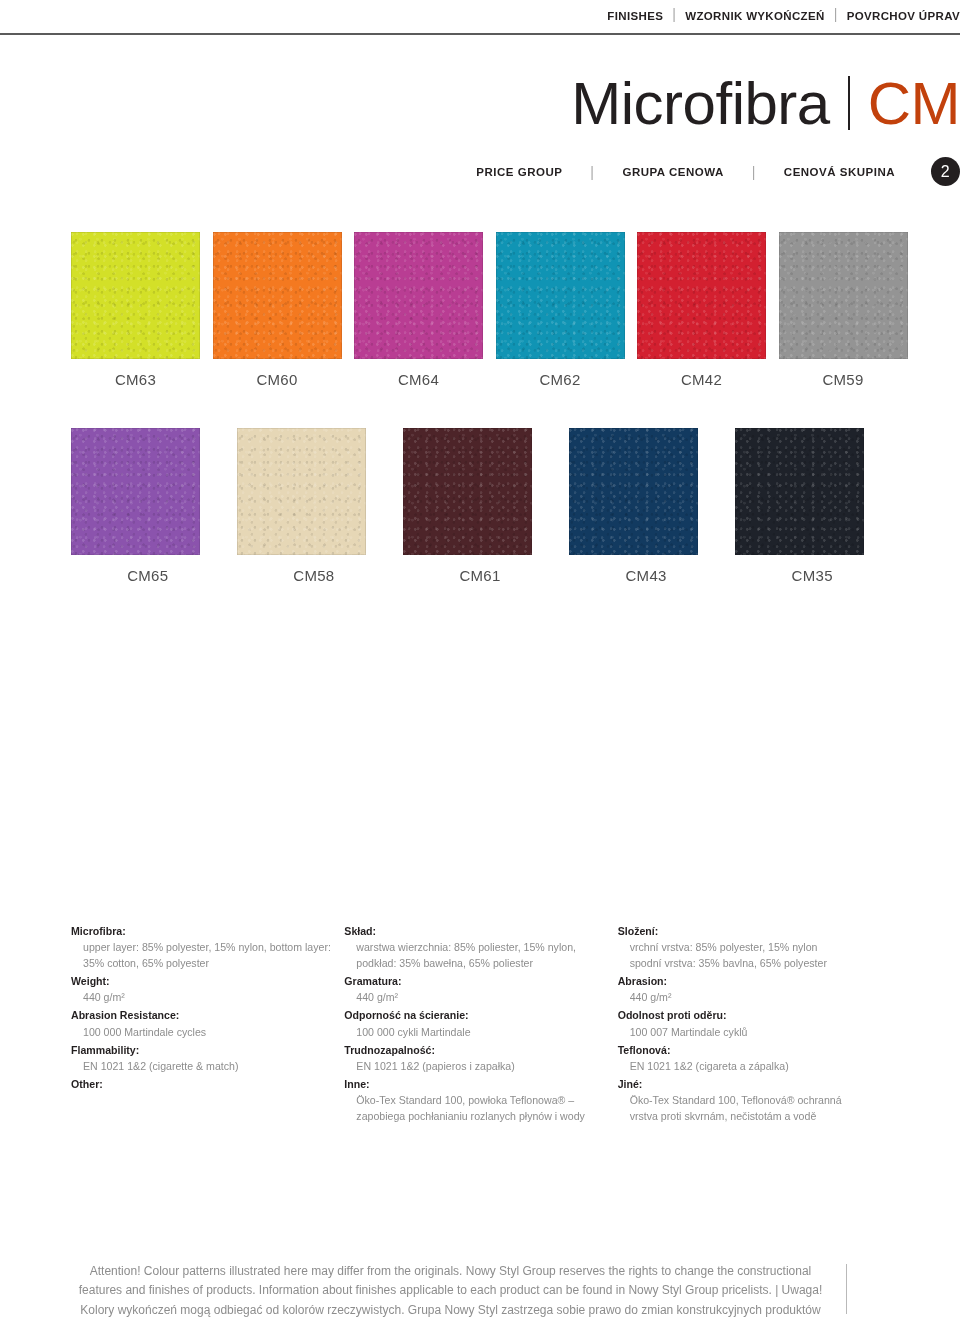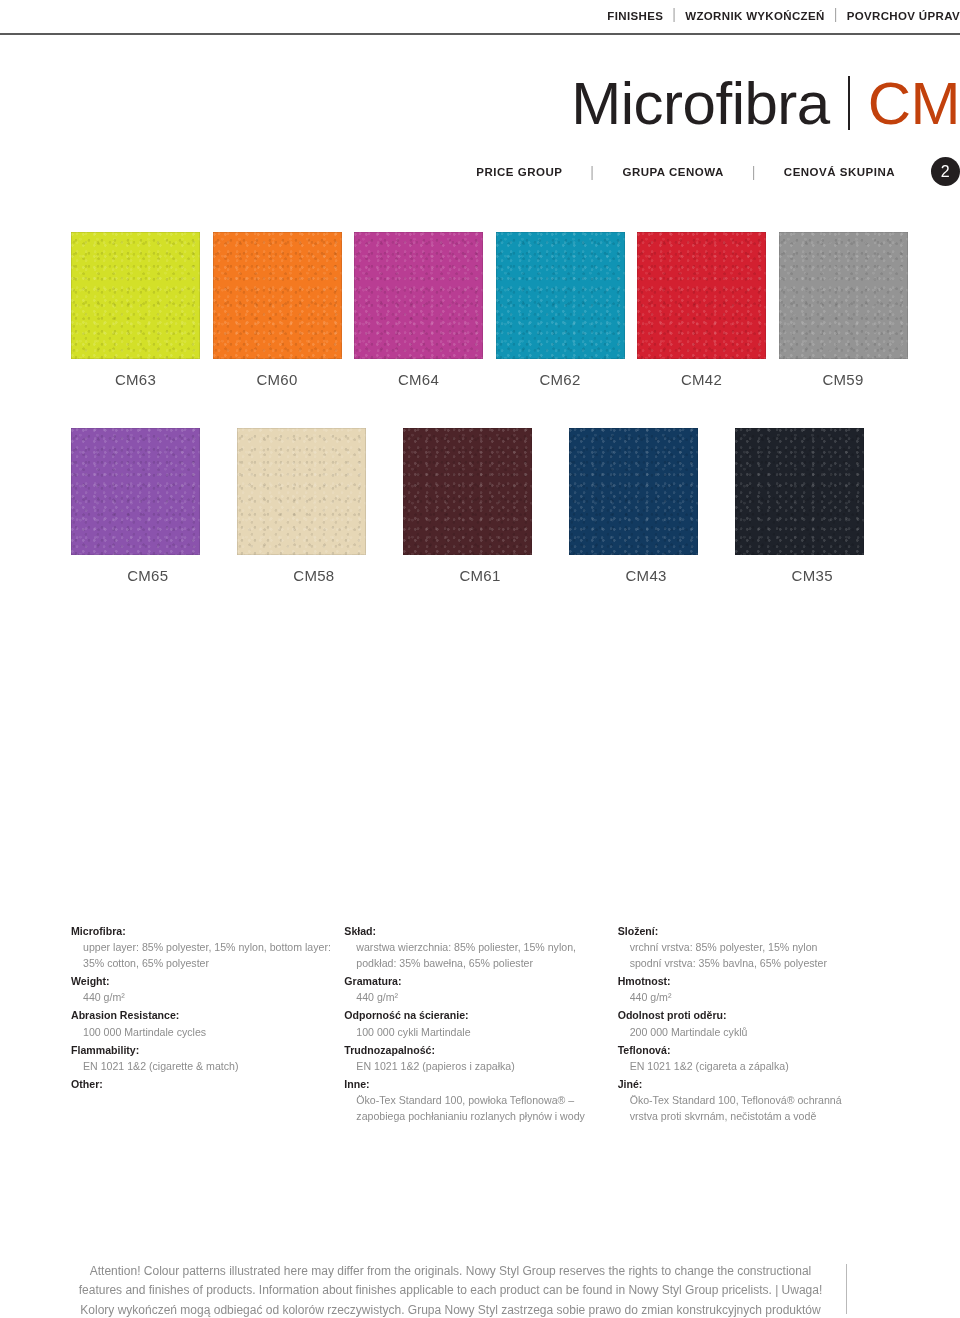--- a/index.html
+++ b/index.html
@@ -339,24 +339,24 @@
       <div class="spec-term">Trudnozapalność:</div>
       <div class="spec-def">EN 1021 1&amp;2 (papieros i zapałka)</div>
       <div class="spec-term">Inne:</div>
       <div class="spec-def">Öko-Tex Standard 100, powłoka Teflonowa® –
 zapobiega pochłanianiu rozlanych płynów i wody</div>
     </div>
     <div class="spec-col col-3">
       <div class="spec-term">Složení:</div>
       <div class="spec-def">vrchní vrstva: 85% polyester, 15% nylon
 spodní vrstva: 35% bavlna, 65% polyester</div>
-      <div class="spec-term">Hmotnost:</div>
+      <div class="spec-term">Abrasion:</div>
       <div class="spec-def">440 g/m²</div>
       <div class="spec-term">Odolnost proti oděru:</div>
-      <div class="spec-def">200 000 Martindale cyklů</div>
+      <div class="spec-def">100 007 Martindale cyklů</div>
       <div class="spec-term">Teflonová:</div>
       <div class="spec-def">EN 1021 1&amp;2 (cigareta a zápalka)</div>
       <div class="spec-term">Jiné:</div>
       <div class="spec-def">Öko-Tex Standard 100, Teflonová® ochranná
 vrstva proti skvrnám, nečistotám a vodě</div>
     </div>
   </div>
 
 <div class="footer">
   <div class="footer-text">Attention! Colour patterns illustrated here may differ from the originals. Nowy Styl Group reserves the rights to change the constructional features and finishes of products. Information about finishes applicable to each product can be found in  Nowy Styl Group pricelists.  |  Uwaga! Kolory wykończeń mogą odbiegać od kolorów rzeczywistych. Grupa Nowy Styl zastrzega sobie prawo do zmian konstrukcyjnych produktów oraz wykończeń. Informacji o wykończeniach pasujących do danego produktu szukaj w cennikach marek Grupy Nowy Styl.  |  Upozornění: odstíny uvedených povrchových úprav se mohou mírně lišit od originálu. Nowy Styl Group si vyhrazuje právo změnit konstrukční vlastnosti a čalounění produktů. Informace o povrchových úpravách jednotlivých produktů jsou k dispozici v cenících Nowy Styl Group.</div>

